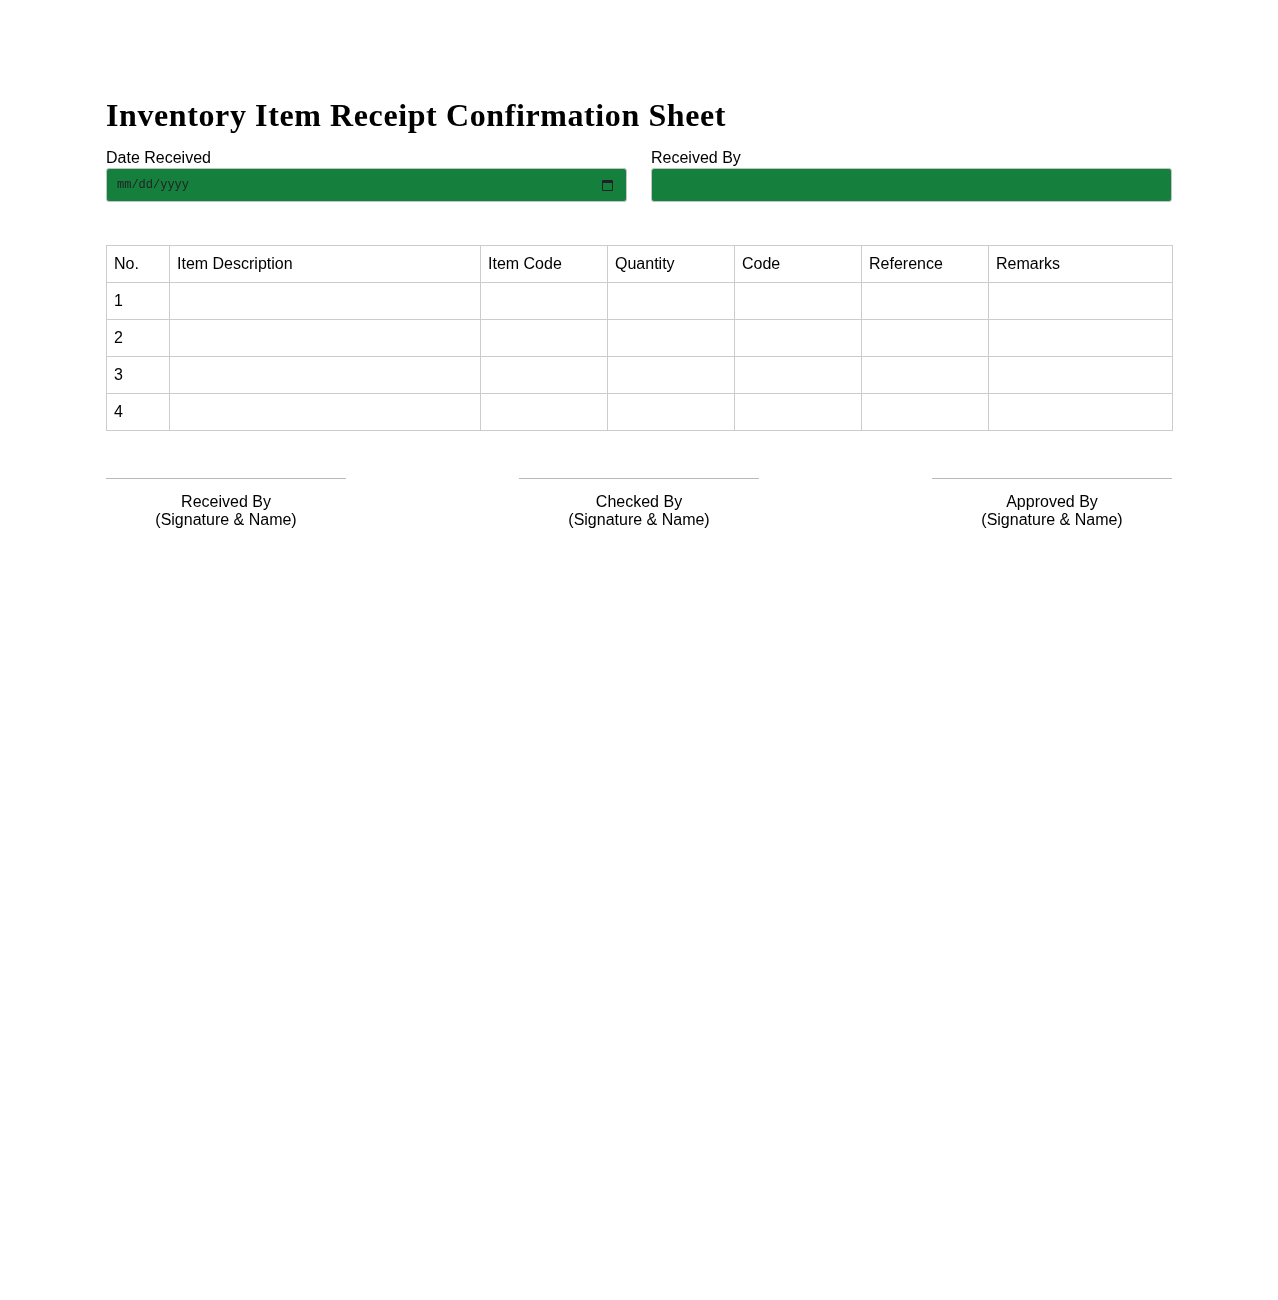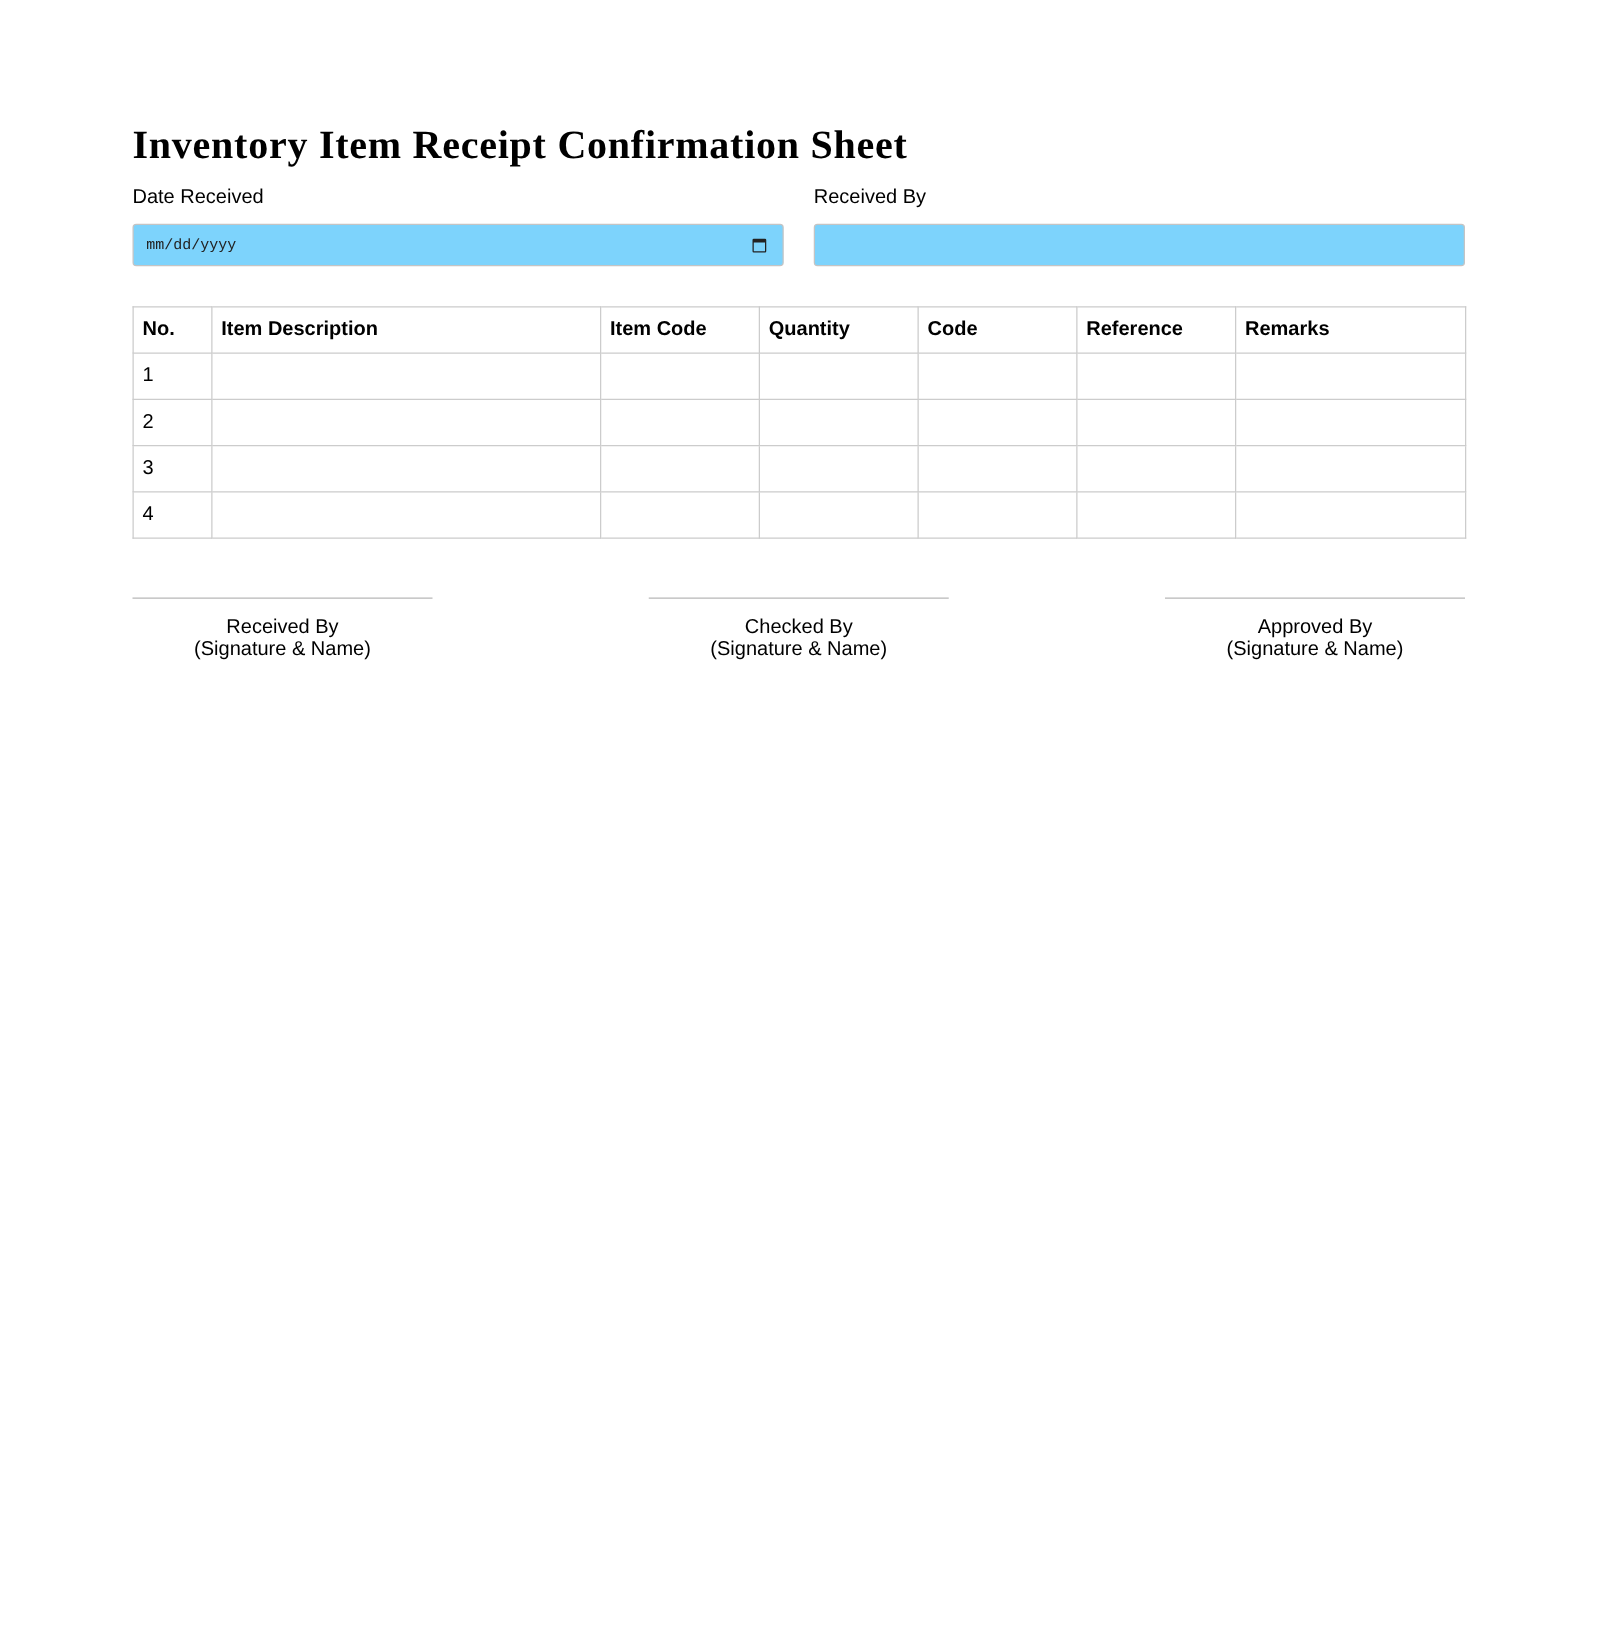--- a/index.html
+++ b/index.html
@@ -40,27 +40,26 @@
     }
     .field {
       flex: 1;
       display: flex;
       flex-direction: column;
     }
     .field label {
       font-size: 16px;
       line-height: 20px;
       height: 20px;
-      margin-bottom: 11px;
     }
     .field .input {
       height: 34px;
       border: 1px solid #c4c4c4;
       border-radius: 3px;
-      background: #7dd3fc;
+      background: #15803d;
       width: 100%;
       position: relative;
       font-size: 13px;
       padding: 0 10px;
       display: flex;
       align-items: center;
       justify-content: space-between;
     }
     .date-text {
       font-family: "Liberation Mono", monospace;
@@ -85,21 +84,21 @@
       table-layout: fixed;
     }
     th, td {
       border: 1px solid #cccccc;
       height: 37px;
       padding: 0 7px;
       font-size: 16px;
       text-align: left;
       vertical-align: middle;
     }
-    th { font-weight: bold; }
+    th { font-weight: normal; }
     .signatures {
       position: absolute;
       left: 0;
       top: 478px;
       width: 1066px;
       display: flex;
       justify-content: space-between;
     }
     .sig {
       width: 240px;

